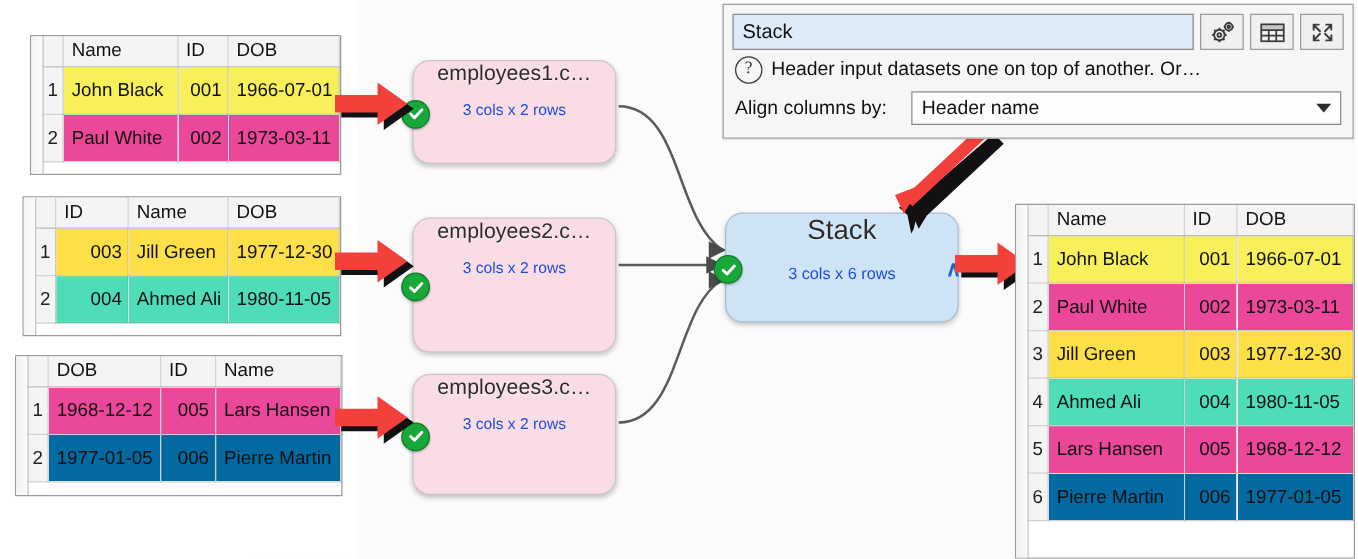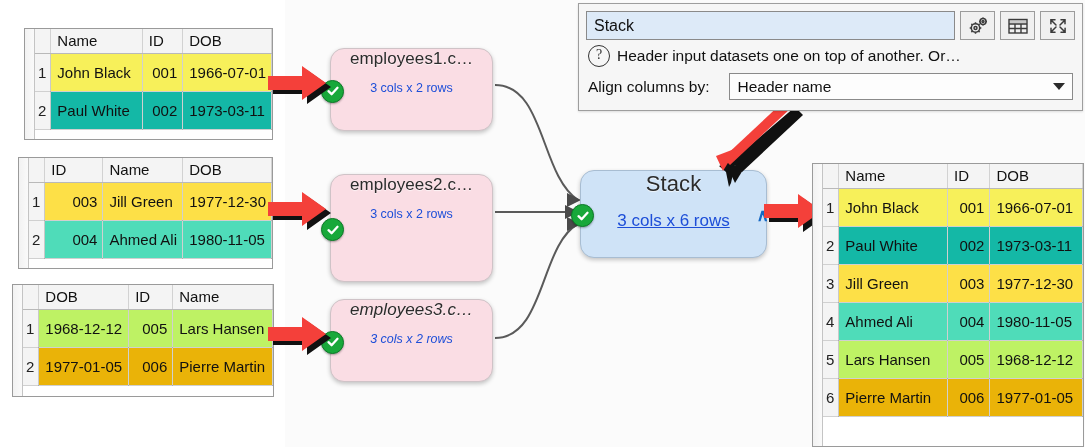--- a/index.html
+++ b/index.html
@@ -66,25 +66,25 @@
     background:#f4f4f4;
     border-right:1px solid #c9c9c9;
     text-align:right;
     padding-right:4px;
     color:#222;
     width:17px;
   }
   td.num{text-align:right;}
   
   .y1{background:#f7f05a;}
-  .y2{background:#14b8a6;}
+  .y2{background:#ec4899;}
   .g1{background:#fde047;}
   .g2{background:#4fdcb9;}
-  .r1{background:#bef264;}
-  .r2{background:#eab308;}
+  .r1{background:#ec4899;}
+  .r2{background:#0369a1;}
 
   
   .arrow{
     position:absolute;
     pointer-events:none;
   }
   .arrow svg{display:block;}
 
   
   .node{
@@ -104,21 +104,21 @@
     border:1px solid #a8bdd2;
   }
   .node-title{
     font-size:17px;color:#2b2b2b;letter-spacing:.1px;
     text-shadow:0 1px 1px rgba(255,255,255,.7);
   }
   .node.blue .node-title{font-size:22px;}
   .node-sub{
     font-size:12.5px;color:#1d4ed8;margin-top:12px;
   }
-  .node.blue .node-sub{margin-top:14px;font-size:17px;text-decoration:underline;}
+  .node.blue .node-sub{margin-top:14px;font-size:13px;}
 
   .check{
     position:absolute;
     width:21px;height:21px;border-radius:50%;
     background:#18a83a;
     border:1px solid #0d7a28;
     left:-10px;top:50%;margin-top:-10px;
     display:flex;align-items:center;justify-content:center;
     box-shadow:0 1px 2px rgba(0,0,0,.3);
   }
@@ -298,21 +298,21 @@
   <div class="node pink" style="left:330px;top:174px;width:163px;height:108px;">
     <div class="node-title">employees2.c…</div>
     <div class="node-sub">3 cols x 2 rows</div>
     <div class="check">
       <svg width="14" height="14" viewBox="0 0 14 14">
           <path d="M2.5 7.2 L5.6 10.2 L11.5 3.8" stroke="#fff" stroke-width="2.3" fill="none" stroke-linecap="round" stroke-linejoin="round"></path>
         </svg>
     </div>
   </div>
 
-  <div class="node pink" style="left:330px;top:299px;width:163px;height:83px;font-style:italic;">
+  <div class="node pink" style="left:330px;top:299px;width:163px;height:97px;">
     <div class="node-title">employees3.c…</div>
     <div class="node-sub">3 cols x 2 rows</div>
     <div class="check">
       <svg width="14" height="14" viewBox="0 0 14 14">
           <path d="M2.5 7.2 L5.6 10.2 L11.5 3.8" stroke="#fff" stroke-width="2.3" fill="none" stroke-linecap="round" stroke-linejoin="round"></path>
         </svg>
     </div>
   </div>
 
   <div class="node blue" style="left:580px;top:170px;width:187px;height:88px;">

